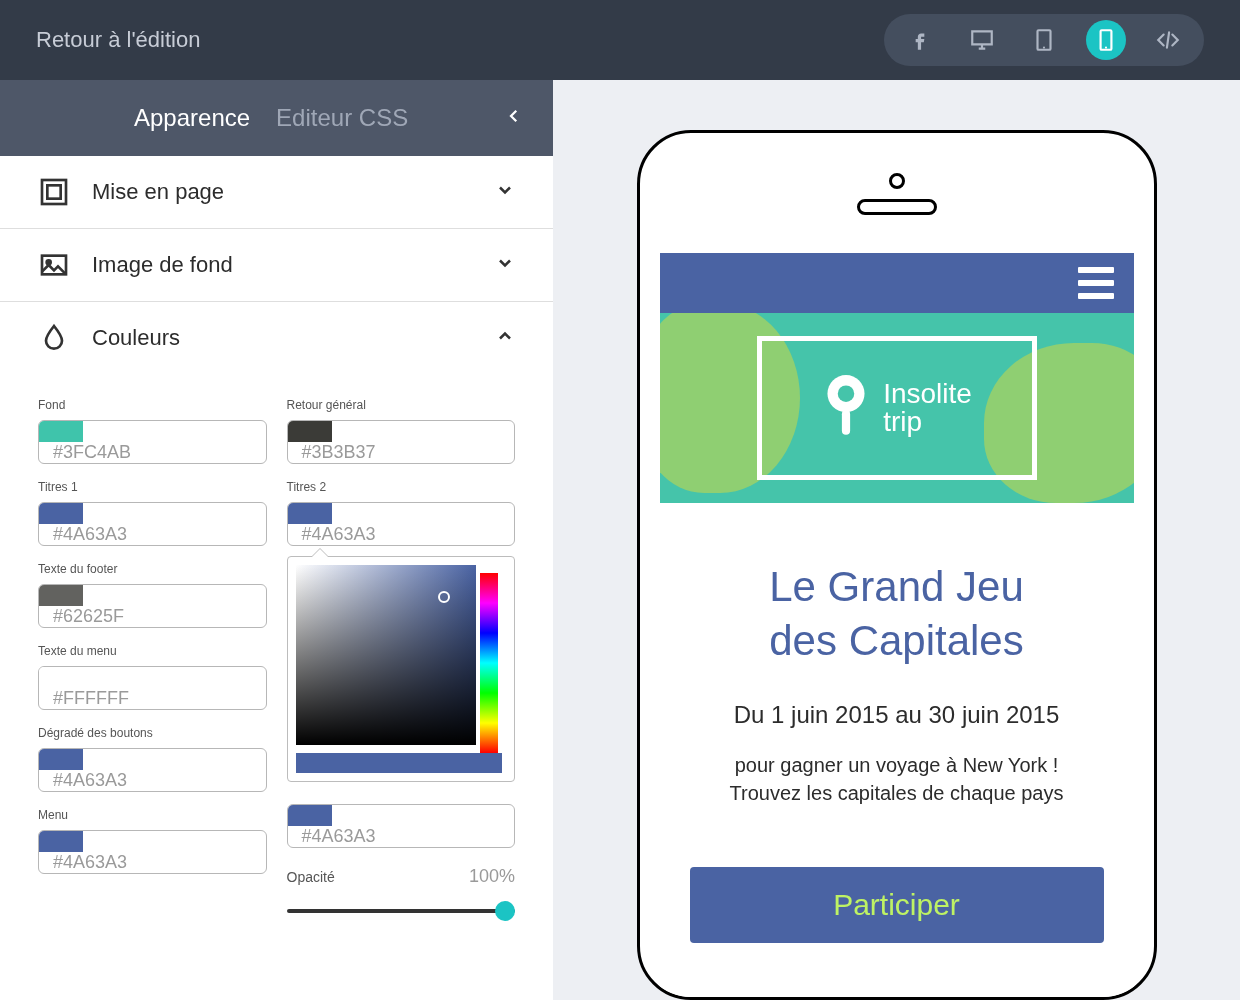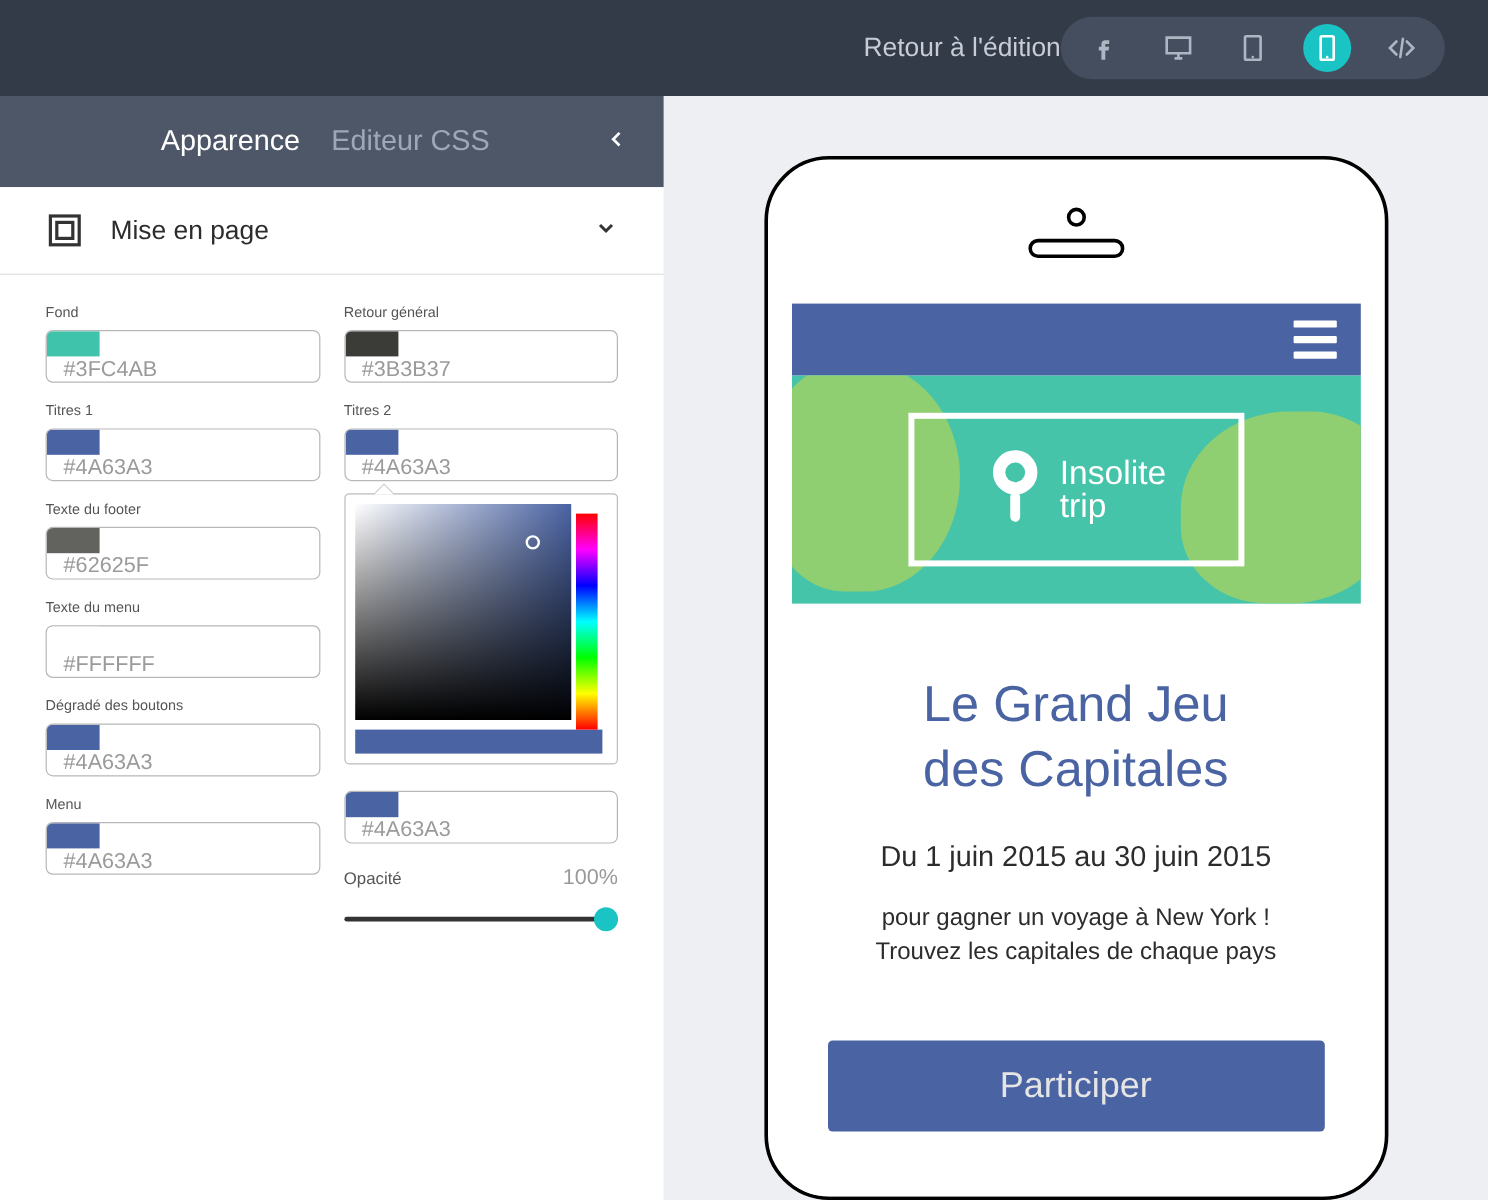--- a/index.html
+++ b/index.html
@@ -1,17 +1,17 @@
 <!DOCTYPE html>
 <html><head>
 <meta charset="utf-8">
 <style>
   *{box-sizing:border-box;margin:0;padding:0;font-family:"Helvetica Neue",Arial,sans-serif;-webkit-font-smoothing:antialiased;}
   body{width:1240px;height:1000px;background:#edeff3;overflow:hidden;}
-  .topbar{background:#333b48;height:80px;display:flex;align-items:center;justify-content:flex-end;padding:0 36px;}
+  .topbar{background:#333b48;height:80px;display:flex;align-items:center;justify-content:space-between;padding:0 36px;}
   .back-link{color:#c7ccd6;font-size:22px;font-weight:300;}
   .device-toggle{background:#444e5e;border-radius:999px;height:52px;display:flex;align-items:center;padding:0 16px;gap:22px;}
   .device-btn{display:flex;align-items:center;justify-content:center;color:#aeb6c4;width:40px;height:40px;border-radius:50%;}
   .device-btn.active{background:#1bc4c4;color:#fff;}
   .device-btn svg{width:26px;height:26px;fill:currentColor;}
   .subbar{background:#4e5768;height:76px;width:553px;display:flex;align-items:center;padding-left:134px;padding-right:30px;}
   .tab{font-size:24px;font-weight:400;color:#9fa7b6;margin-right:26px;cursor:pointer;}
   .tab.active{color:#fff;font-weight:500;}
   .chevL{margin-left:auto;color:#fff;}
   .chevL svg{width:18px;height:18px;stroke:#fff;stroke-width:3;fill:none;}
@@ -50,29 +50,29 @@
   .dot{width:16px;height:16px;border:3px solid #000;border-radius:50%;}
   .speaker{width:80px;height:16px;border:3px solid #000;border-radius:999px;}
   .screen{position:absolute;top:120px;left:20px;right:20px;bottom:0;background:#fff;}
   .app-header{background:#4a63a3;height:60px;display:flex;align-items:center;justify-content:flex-end;padding:0 20px;}
   .hamburger{display:flex;flex-direction:column;gap:7px;}
   .hamburger span{display:block;width:36px;height:6px;background:#fff;border-radius:1px;}
   .hero{height:190px;background:#45c4aa;position:relative;overflow:hidden;}
   .continent{position:absolute;background:#8fcf72;}
   .continent.c1{width:160px;height:190px;left:-20px;top:-10px;border-radius:40% 50% 50% 40%;}
   .continent.c2{width:180px;height:160px;right:-30px;top:30px;border-radius:50% 40% 50% 40%;}
-  .logo-frame{position:absolute;left:50%;top:50%;transform:translate(-50%,-50%);border:5px solid #fff;width:280px;height:128px;display:flex;align-items:center;justify-content:center;gap:12px;}
+  .logo-frame{position:absolute;left:50%;top:50%;transform:translate(-50%,-50%);border:5px solid #fff;width:280px;height:144px;display:flex;align-items:center;justify-content:center;gap:12px;}
   .bulb svg{width:50px;height:70px;fill:#fff;}
   .logo-text{color:#fff;font-size:28px;line-height:1;font-weight:400;}
   .body{padding:60px 30px 20px;text-align:center;}
   .title{color:#4a63a3;font-size:42px;font-weight:500;}
   .title2{margin-top:6px;}
   .dates{margin-top:36px;font-size:24px;color:#2c2c2c;}
   .desc{margin-top:22px;font-size:20px;color:#2c2c2c;line-height:1.4;}
-  .cta{margin:40px 30px 0;background:#4a63a3;color:#e5e5e5;font-size:30px;font-weight:400;height:76px;display:flex;align-items:center;justify-content:center;border-radius:4px;}
+  .cta{margin:40px 30px 0;background:#4a63a3;color:#bef264;font-size:30px;font-weight:400;height:76px;display:flex;align-items:center;justify-content:center;border-radius:4px;}
 </style>
 </head>
 <body>
 
 <div class="topbar">
   <div class="back-link">Retour à l'édition</div>
   <div class="device-toggle">
     <div class="device-btn">
       <svg viewBox="0 0 24 24">
           <path d="M13 9h3V6h-3c-1.7 0-3 1.3-3 3v2H8v3h2v7h3v-7h2.5l.5-3H13V9z"></path>
@@ -117,20 +117,44 @@
   <div class="section">
     <div class="sicon">
       <svg viewBox="0 0 24 24">
           <rect x="3" y="3" width="18" height="18"></rect>
           <rect x="7" y="7" width="10" height="10"></rect>
         </svg>
     </div>
     <div class="label">Mise en page</div>
     <div class="toggle"><svg viewBox="0 0 24 24">
           <path d="M6 9l6 6 6-6"></path>
+        </svg></div>
+  </div>
+  <div class="section">
+    <div class="sicon">
+      <svg viewBox="0 0 24 24">
+          <rect x="3" y="5" width="18" height="14"></rect>
+          <circle cx="8" cy="10" r="1.5" fill="#333"></circle>
+          <path d="M3 17l5-5 4 4 3-3 6 6"></path>
+        </svg>
+    </div>
+    <div class="label">Image de fond</div>
+    <div class="toggle"><svg viewBox="0 0 24 24">
+          <path d="M6 9l6 6 6-6"></path>
+        </svg></div>
+  </div>
+  <div class="section" style="border-bottom:none;">
+    <div class="sicon">
+      <svg viewBox="0 0 24 24">
+          <path d="M12 3c4 5 6 8 6 11a6 6 0 01-12 0c0-3 2-6 6-11z"></path>
+        </svg>
+    </div>
+    <div class="label">Couleurs</div>
+    <div class="toggle"><svg viewBox="0 0 24 24">
+          <path d="M6 15l6-6 6 6"></path>
         </svg></div>
   </div>
 
   <div class="panel">
     <div class="cols">
 
       <div class="col">
         <div class="flab">Fond</div>
         <div class="swrow">
           <div class="swatch" style="background:#3FC4AB"></div>

